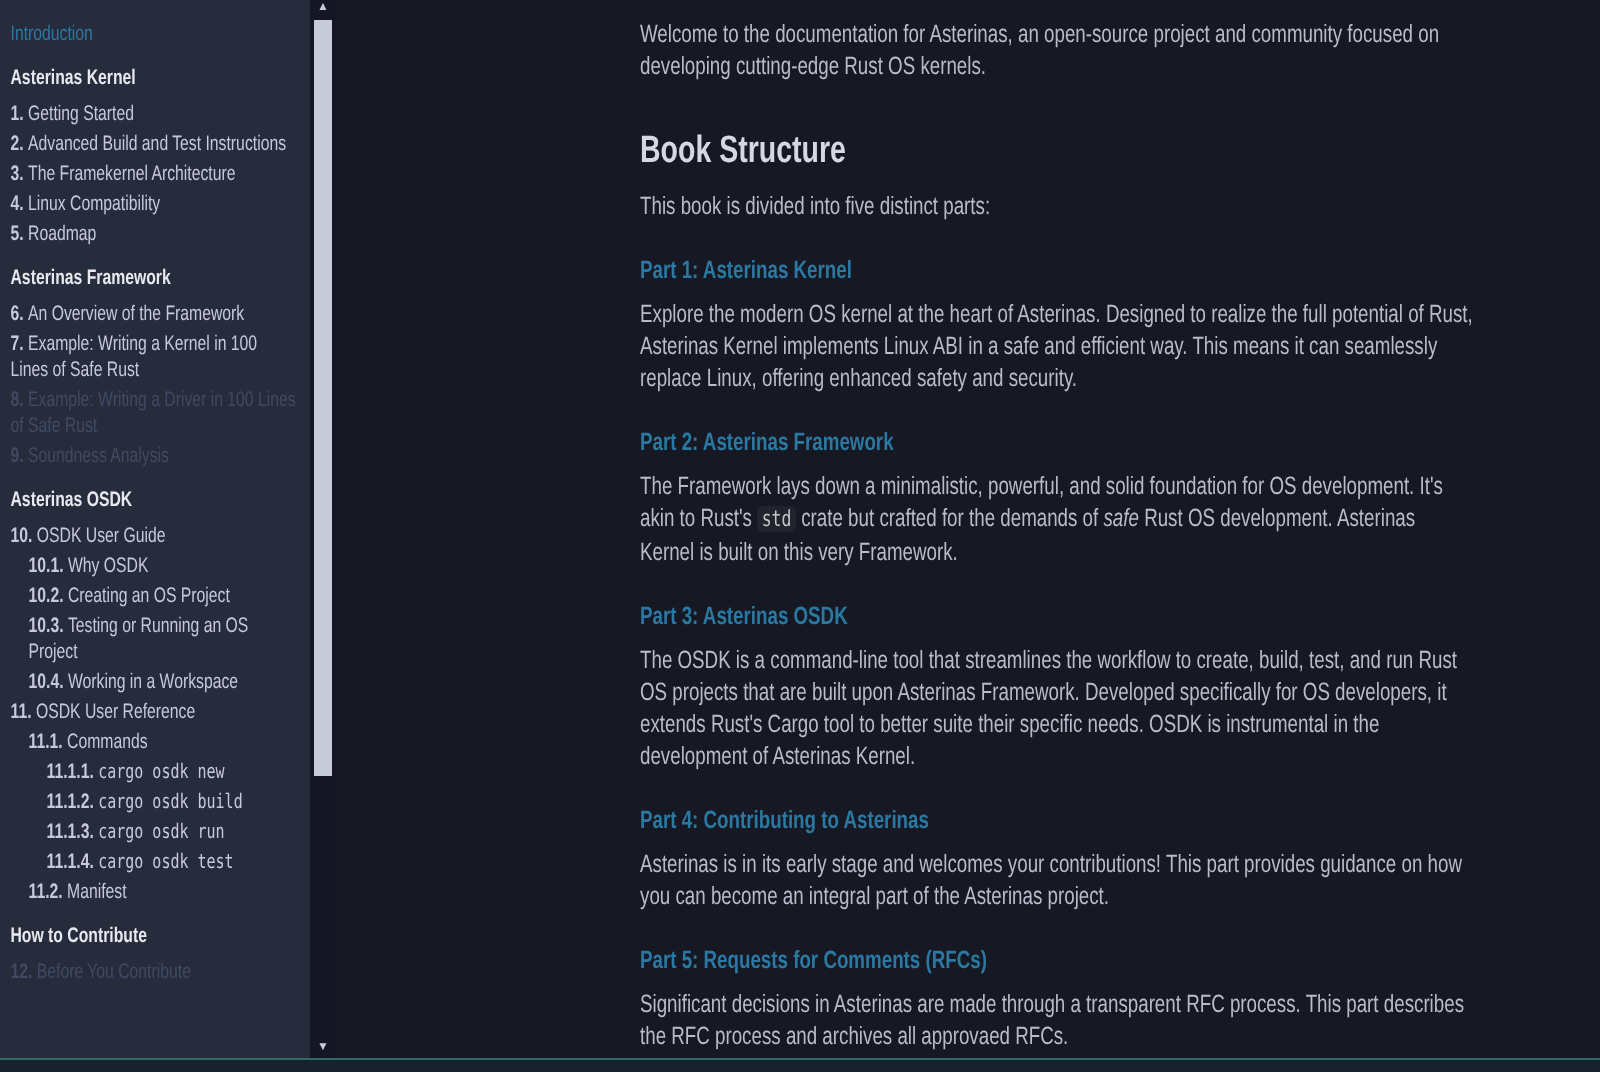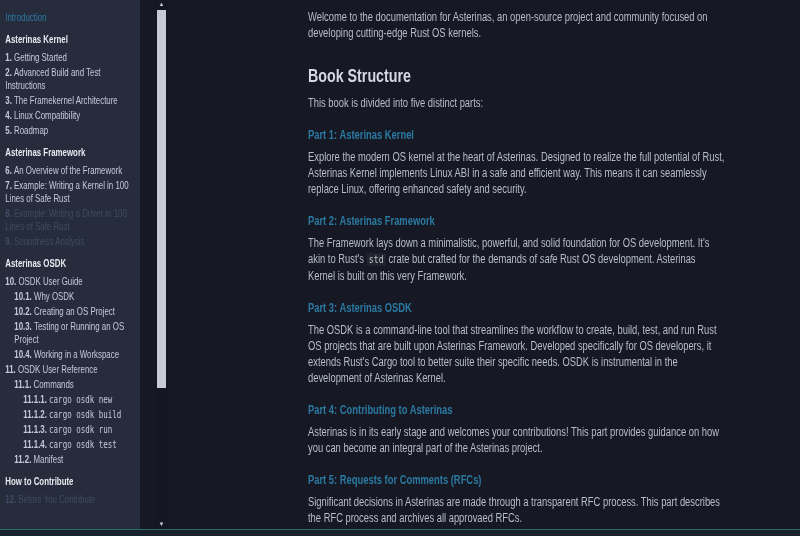--- a/index.html
+++ b/index.html
@@ -3,21 +3,21 @@
 <meta charset="utf-8">
 <style>
   html,body{margin:0;padding:0;}
   body{
     width:800px;height:536px;overflow:hidden;position:relative;
     background:#161923;
     font-family:"Liberation Sans","DejaVu Sans",sans-serif;
   }
   
   .sidebar{
-    position:absolute;left:0;top:0;width:140px;height:529px;
+    position:absolute;left:0;top:0;width:155px;height:529px;
     background:#272c3c;overflow:hidden;
   }
   .sidebar-inner{
     transform:scaleX(0.75);transform-origin:0 0;width:133.33%;
     box-sizing:border-box;padding:9px 8px 0 7px;
     font-size:10.5px;line-height:13px;color:#c8c9db;
   }
   .toc-item{display:block;margin:2px 0;color:#c8c9db;text-decoration:none;cursor:pointer;}
   .toc-item.level-2{padding-left:12px;}
   .toc-item.level-3{padding-left:24px;}
@@ -41,21 +41,21 @@
     position:absolute;left:2px;top:10px;width:9px;height:378px;
     background:#c7cbd8;cursor:pointer;
   }
   
   .bottom-bar{
     position:absolute;left:0;bottom:0;width:800px;height:7px;
     background:#17222c;border-top:1px solid #2a6d68;box-sizing:border-box;
   }
   
   .main{
-    position:absolute;left:156px;top:0;width:632px;height:529px;overflow:hidden;
+    position:absolute;left:168px;top:0;width:632px;height:529px;overflow:hidden;
   }
   .content{
     transform:scaleX(0.75);transform-origin:0 0;
     width:556px;margin-left:152px;padding-top:9px;
     font-size:12.5px;line-height:16px;color:#b9bdcb;
   }
   .content p{margin:0 0 13px;}
   .content h2{
     font-size:19px;line-height:22px;font-weight:bold;color:#d5d8e2;
     margin:24px 0 8px;

